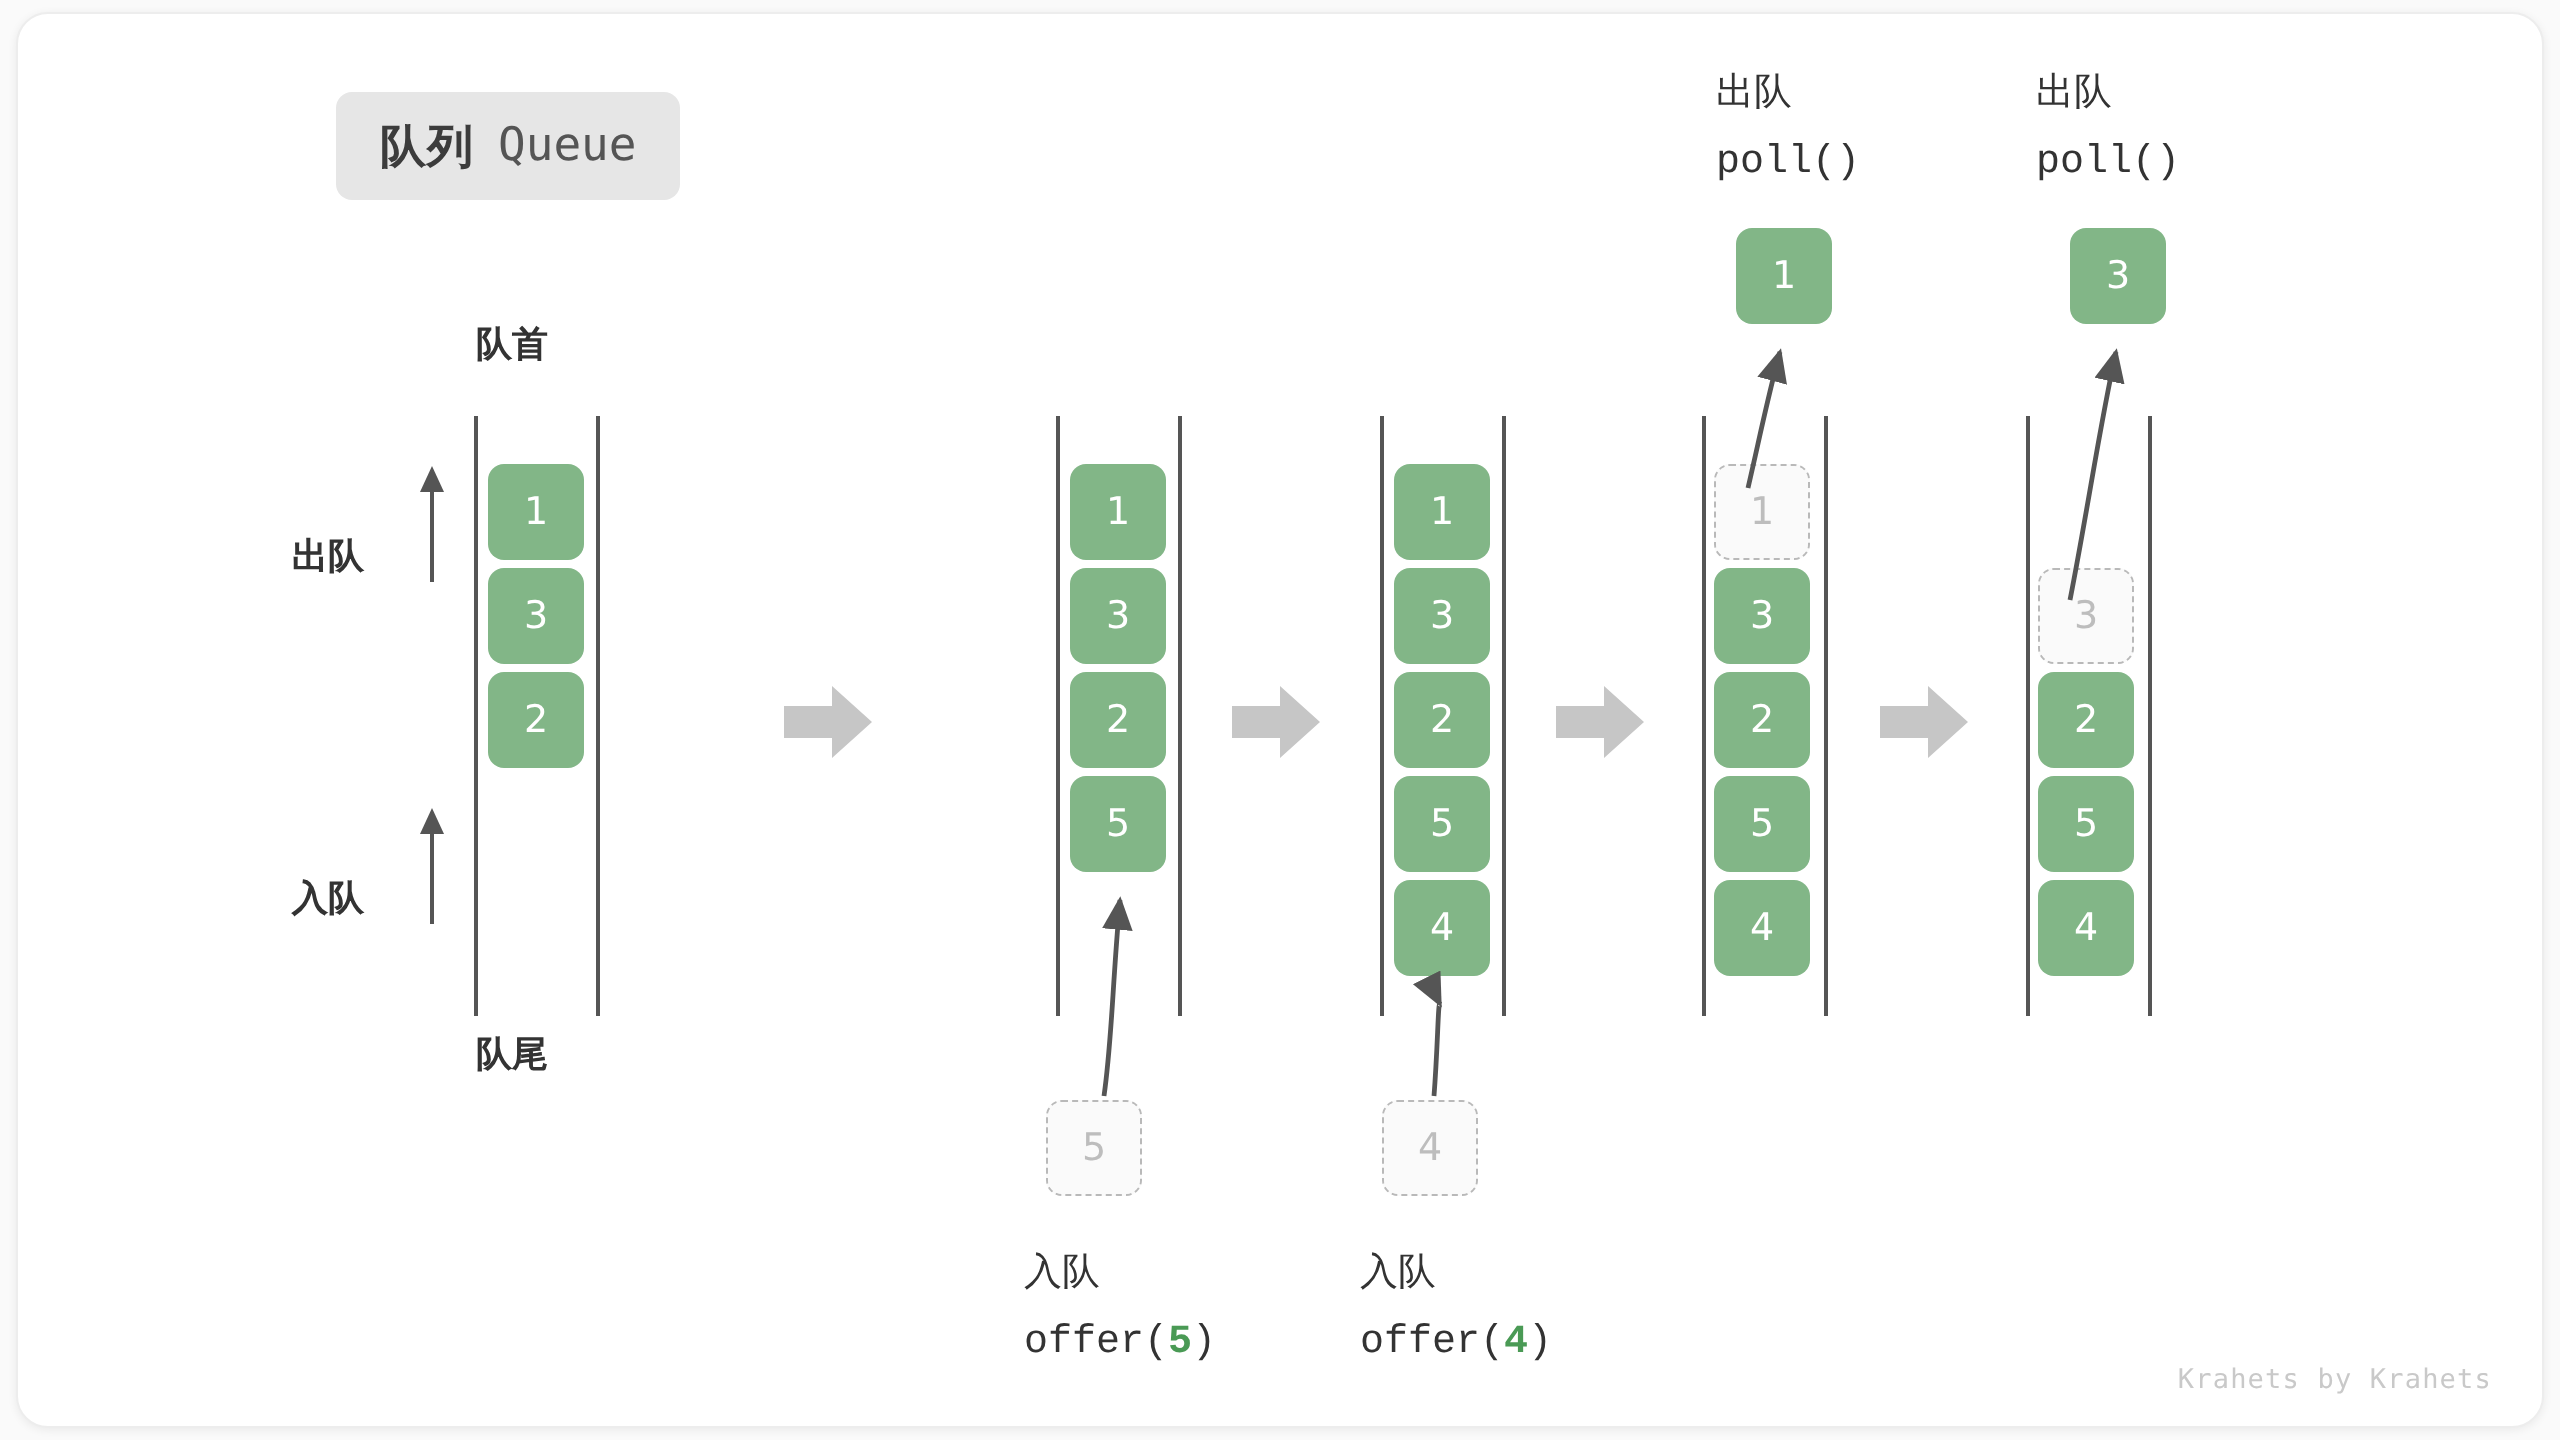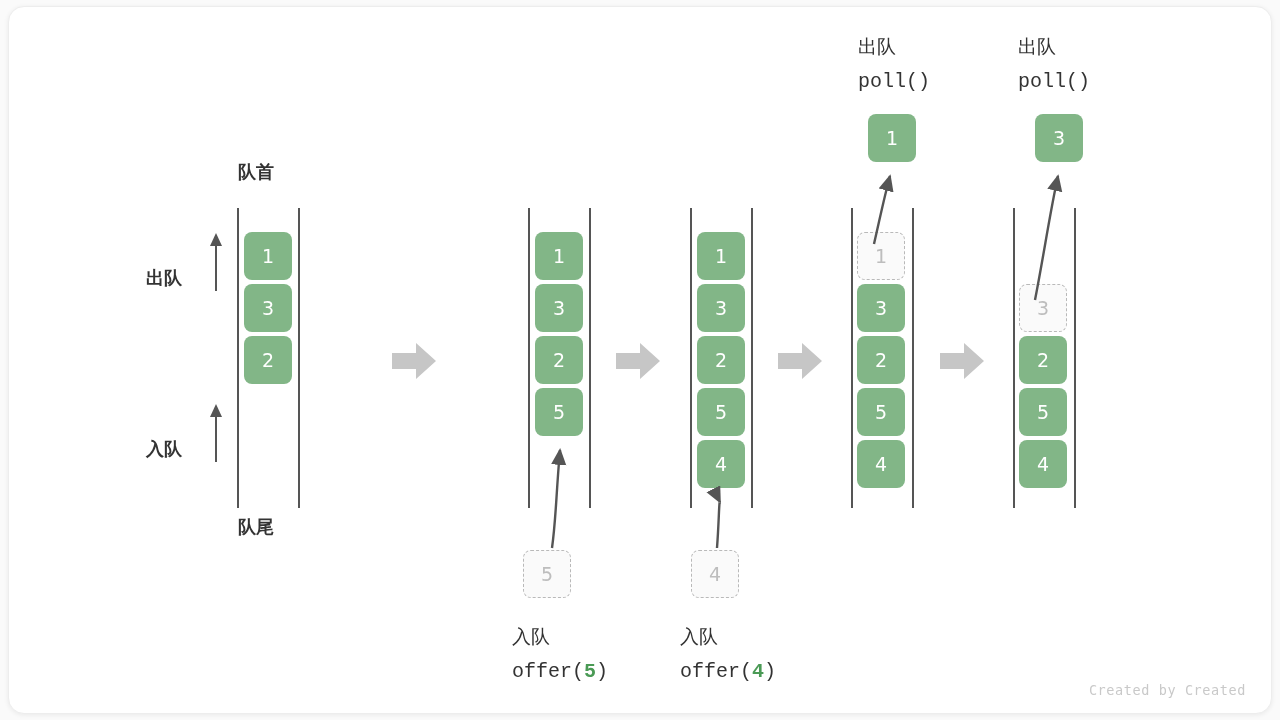--- a/index.html
+++ b/index.html
@@ -130,20 +130,24 @@
     font-family: "DejaVu Sans Mono", "Liberation Mono", monospace;
     letter-spacing: 0.6px;
   }
 </style>
 </head>
 <body>
 
 <div id="canvas">
   <div class="card"></div>
 
+  <div class="abs title-badge">
+    <span class="title-cn">队列</span>
+    <span class="title-en">Queue</span>
+  </div>
 
   <div class="abs label-bold" style="left:238px; top:160px;font-family:Liberation Mono, monospace;">队首</div>
   <div class="abs label-bold" style="left:238px; top:515px;">队尾</div>
 
   <div class="abs label-bold" style="left:146px; top:266px;">出队</div>
   <div class="abs dir-arrow" style="left:208px; top:233px;">
     <svg width="16" height="58" viewBox="0 0 16 58">
       <line x1="8" y1="58" x2="8" y2="10" stroke="#555555" stroke-width="2"></line>
       <polygon points="8,0 14,13 2,13" fill="#555555"></polygon>
     </svg>
@@ -246,14 +250,14 @@
 
     <path d="M552,548 C556,520 556,495 560,450" stroke="#555555" stroke-width="2.4" fill="none" marker-end="url(#mh)"></path>
 
     <path d="M717,548 C719,522 719,500 720,502" stroke="#555555" stroke-width="2.4" fill="none" marker-end="url(#mh)"></path>
 
     <path d="M874,244 C880,218 884,198 890,176" stroke="#555555" stroke-width="2.4" fill="none" marker-end="url(#mh)"></path>
 
     <path d="M1035,300 C1044,254 1050,212 1058,176" stroke="#555555" stroke-width="2.4" fill="none" marker-end="url(#mh)"></path>
   </svg>
 
-  <div class="abs watermark">Created by Created</div>
+  <div class="abs watermark">Krahets by Krahets</div>
 </div>
 
 </body></html>

